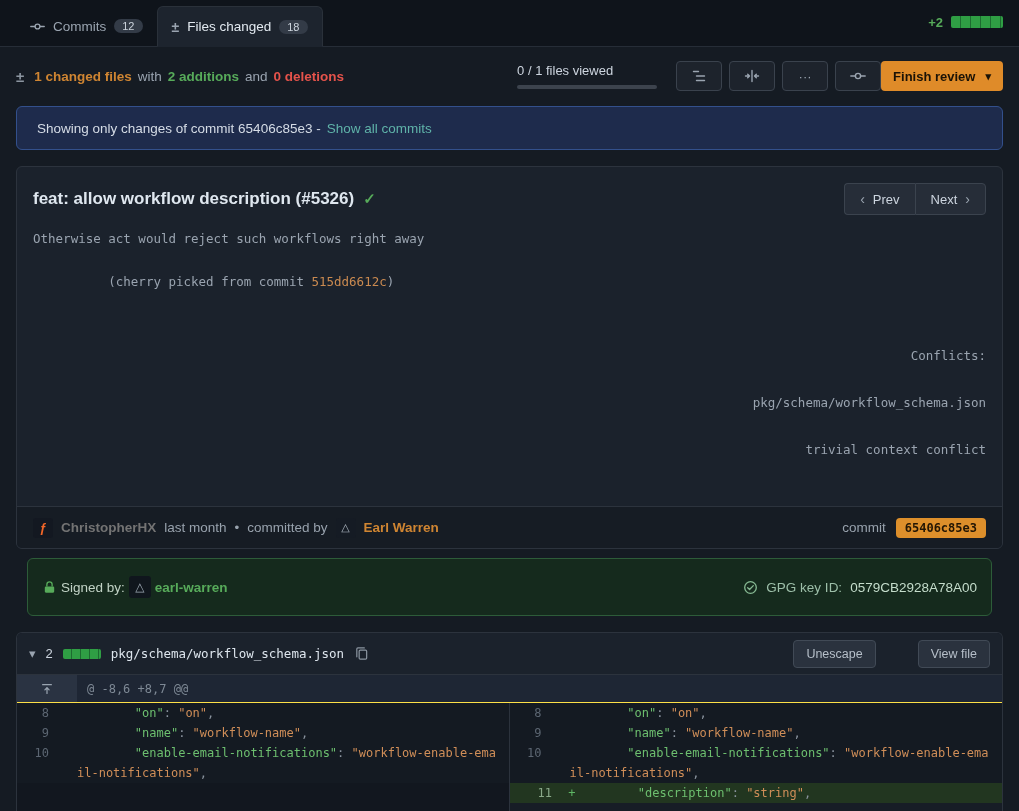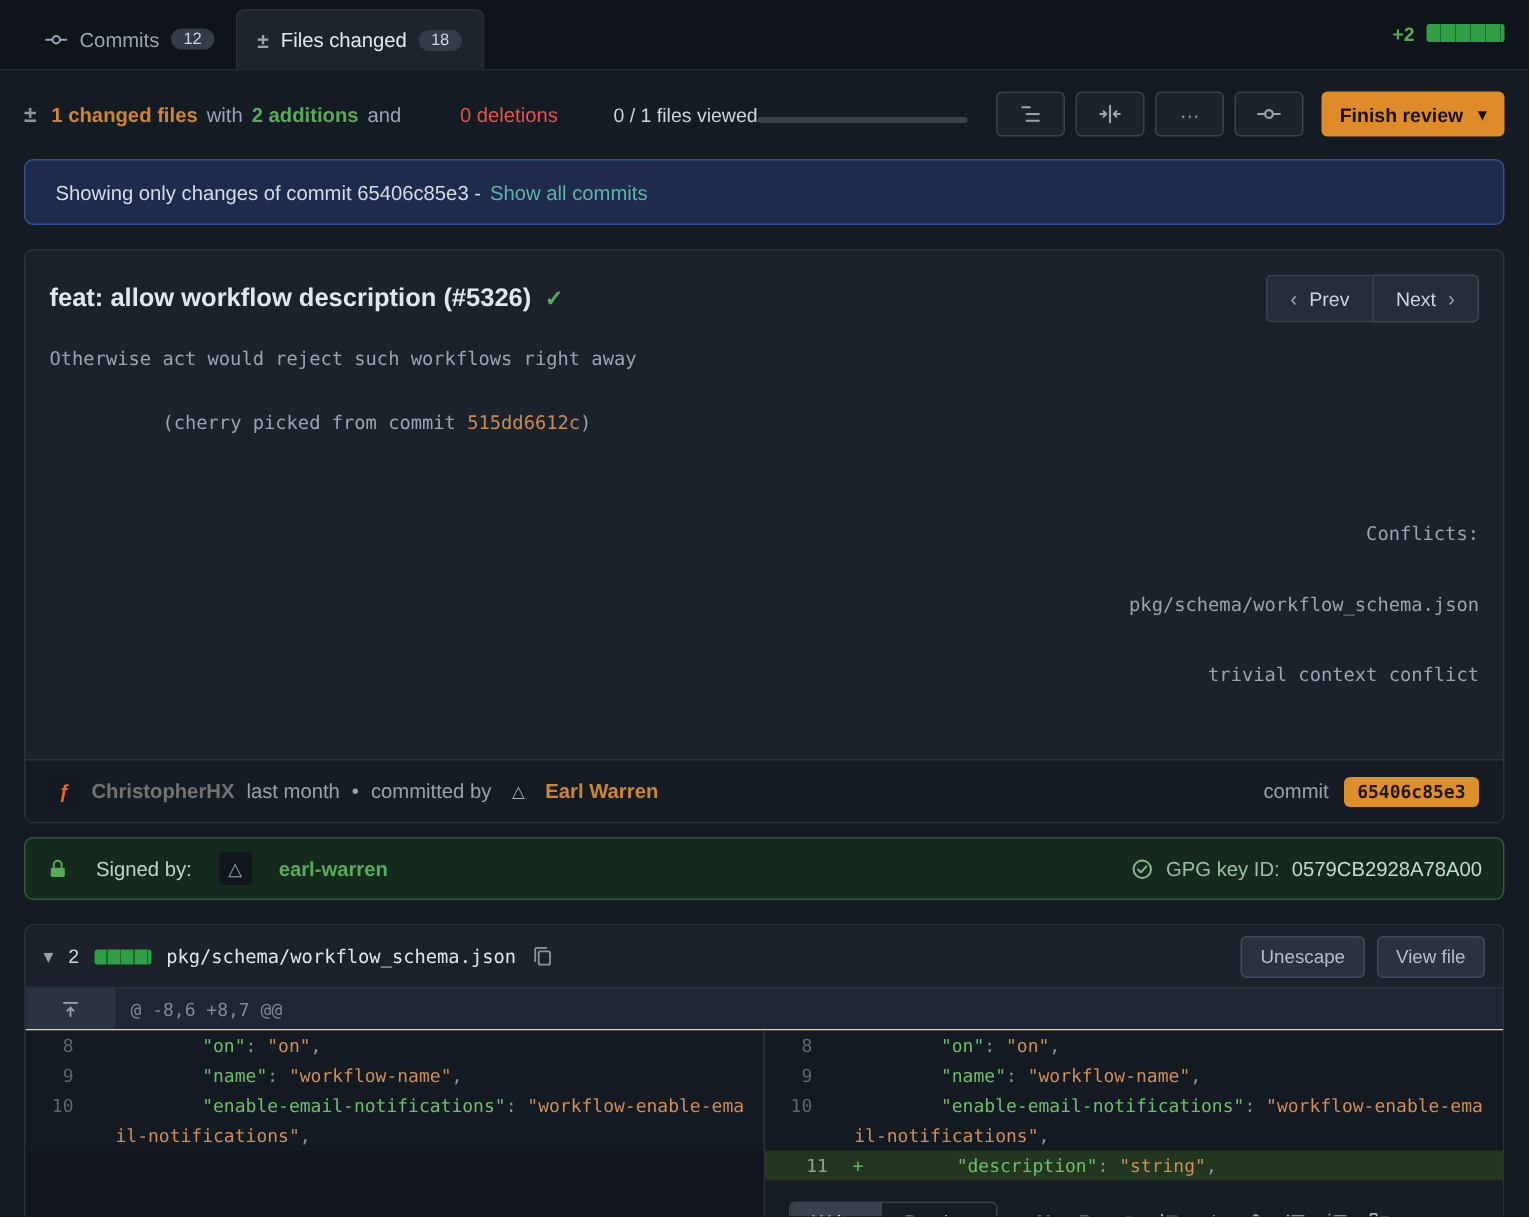--- a/index.html
+++ b/index.html
@@ -22,29 +22,29 @@
   .plus-green{color:#57ab5a;font-weight:600;font-size:13px;}
   .diffbar{width:52px;height:12px;border-radius:2px;display:inline-block;
            background:repeating-linear-gradient(90deg,#2f9e44 0 9px,#1d6b30 9px 10px);}
 
   
   .summary{display:flex;align-items:center;padding:14px 16px 12px;gap:6px;}
   .sum-ic{color:#8b95a0;font-weight:700;font-size:15px;margin-right:4px;}
   .sum-changed{color:#cf8532;font-weight:600;}
   .sum-plain{color:#9aa4b0;}
   .sum-add{color:#57ab5a;font-weight:600;}
-  .sum-del{color:#e5534b;font-weight:400;margin-left:33px;}
+  .sum-del{color:#e5534b;font-weight:700;}
   .sum-right{margin-left:auto;display:flex;align-items:center;}
-  .viewed{display:flex;flex-direction:row;align-items:center;margin-right:12px;}
+  .viewed{display:flex;flex-direction:column;margin-right:12px;}
   .viewed-label{font-size:13px;color:#cdd5df;}
   .viewed-track{width:140px;height:4px;border-radius:2px;background:#3c434d;margin-top:7px;}
   .icon-btn{width:46px;height:30px;background:#1d232c;border:1px solid #3a424d;border-radius:4px;
             display:flex;align-items:center;justify-content:center;color:#9aa4b0;margin-left:7px;font-size:13px;}
   .finish{height:30px;background:#df8b29;color:#1a1206;border-radius:4px;font-weight:700;font-size:13px;
-          display:flex;align-items:center;gap:10px;padding:0 12px;margin-left:12px;}
+          display:flex;align-items:center;gap:10px;padding:0 12px;margin-left:0;}
   .finish .caret{font-size:11px;}
 
   
   .banner{margin:3px 16px 16px;background:#1e2b4c;border:1px solid #33508c;border-radius:6px;height:44px;
           display:flex;align-items:center;padding:0 20px;color:#d5dce6;gap:6px;}
   .banner-link{color:#5fb3a9;}
 
   
   .commit-box{margin:0 16px;background:#1b222c;border:1px solid #2c333d;border-radius:6px;overflow:hidden;}
   .cb-body{padding:16px 16px 0;}
@@ -68,43 +68,43 @@
   .av-author{background:#131821;color:#f26628;font-size:13px;font-weight:700;}
   .av-committer{background:#151b24;color:#aab4be;font-size:11px;}
   .author-name{color:#737373;font-weight:600;}
   .muted{color:#98a2ad;}
   .committer-name{color:#cf8532;font-weight:600;}
   .cb-author-right{margin-left:auto;display:flex;align-items:center;gap:10px;}
   .sha-badge{background:#dd8f2b;color:#231604;font-family:"DejaVu Sans Mono",monospace;font-size:12px;
              font-weight:700;padding:3px 9px;border-radius:4px;}
 
   
-  .signed{margin:9px 16px 16px;height:42px;background:#152a1d;border:1px solid #2d5c39;border-radius:6px;
-          display:flex;align-items:center;gap:18px;padding:0 14px;color:#c2d3c6;}
+  .signed{margin:9px 27px 16px;height:58px;background:#152a1d;border:1px solid #2d5c39;border-radius:6px;
+          display:flex;align-items:center;gap:4px;padding:0 14px;color:#c2d3c6;}
   .lock-ic{color:#57ab5a;}
   .av-signer{width:22px;height:22px;background:#10161d;color:#9aa5b0;font-size:12px;}
   .signer-name{color:#57ab5a;font-weight:600;}
   .signed-right{margin-left:auto;display:flex;align-items:center;gap:8px;color:#9dbfa9;}
   .verified-ic{color:#87b993;}
   .gpg-key{color:#c4dccb;}
 
   
   .diff-box{margin:0 16px;border:1px solid #2c333d;border-bottom:none;border-radius:6px 6px 0 0;
             background:#141a22;overflow:hidden;}
   .df-head{height:42px;background:#1b222c;border-bottom:1px solid #2c333d;display:flex;align-items:center;
            gap:10px;padding:0 12px;}
   .df-chev{color:#9aa4b0;font-size:13px;}
   .df-count{color:#cdd5df;font-size:13px;}
   .df-bar{width:38px;height:10px;border-radius:2px;display:inline-block;
           background:repeating-linear-gradient(90deg,#2f9e44 0 8px,#1d6b30 8px 9px);}
   .df-name{font-family:"DejaVu Sans Mono",monospace;font-size:12.5px;color:#dde5ed;}
   .copy-btn{color:#8b95a0;}
   .df-right{margin-left:auto;display:flex;gap:8px;}
   .df-btn{height:28px;padding:0 12px;background:#2a323e;border:1px solid #414a56;border-radius:4px;
-          color:#b6bfc9;font-size:12.5px;}
+          color:#b6bfc9;font-size:12.5px;margin-left:34px;}
   .df-hunk{display:flex;height:28px;background:#1e2634;align-items:stretch;border-bottom:1px solid #fde047;}
   .hunk-expand{width:60px;background:#2a3342;color:#9aa5b1;display:flex;align-items:center;justify-content:center;}
   .hunk-text{display:flex;align-items:center;padding-left:10px;color:#7e8995;
              font-family:"DejaVu Sans Mono",monospace;font-size:12px;}
   .df-grid{display:grid;grid-template-columns:1fr 1fr;}
   .side{display:flex;flex-direction:column;background:#141a22;min-height:270px;}
   .side-left{border-right:1px solid #2c333d;}
   .filler{flex:1;background:#12171f;}
   .crow{display:flex;align-items:flex-start;font-family:"DejaVu Sans Mono",monospace;font-size:12px;
         line-height:20px;color:#8a939e;}

